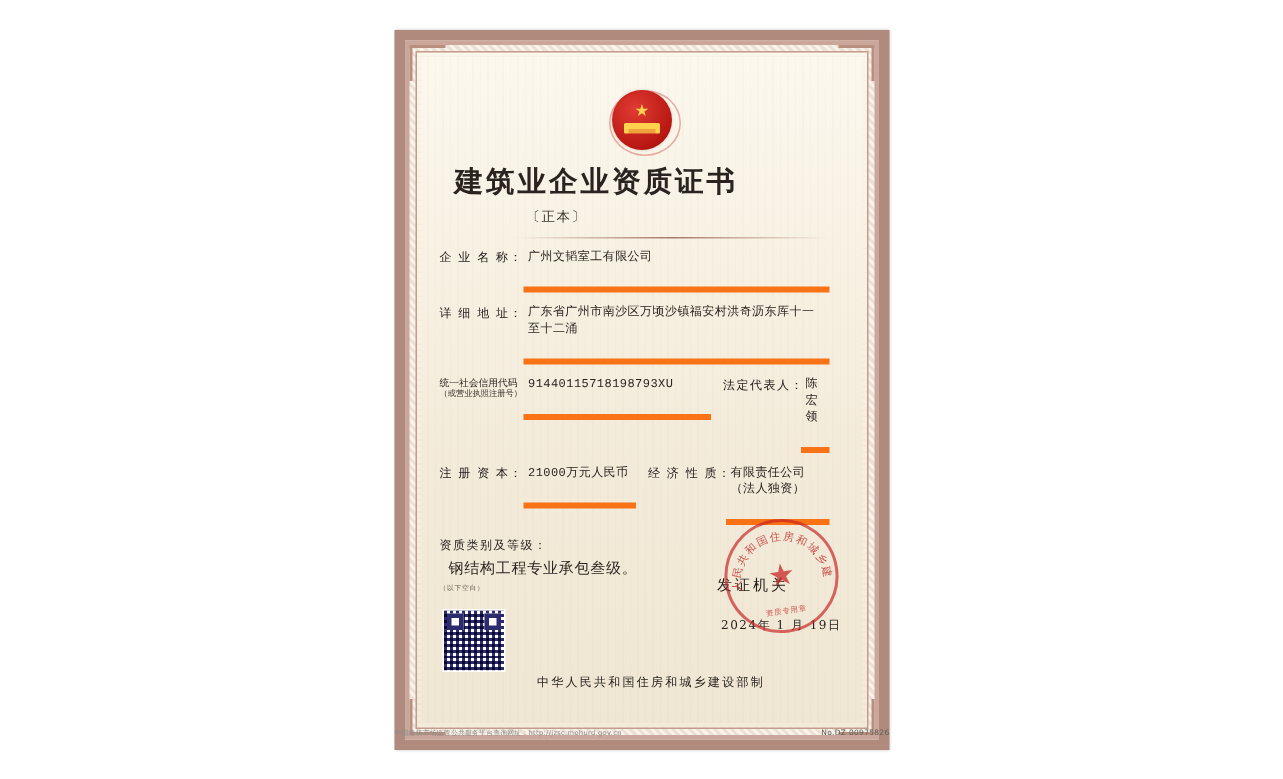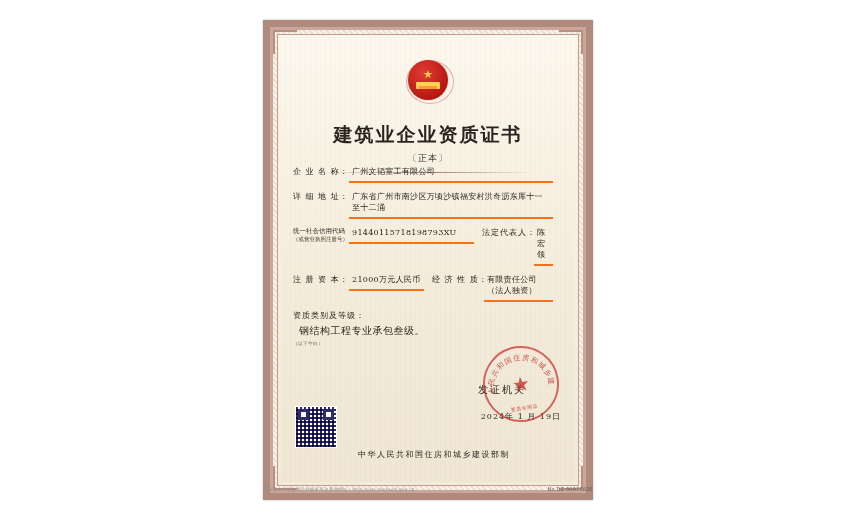--- a/index.html
+++ b/index.html
@@ -118,37 +118,39 @@
     left: 0; top: 2px;
     width: 48px; height: 44px;
     border: 2px solid transparent;
     border-radius: 50%;
     box-shadow: inset 0 0 0 1px rgba(200,30,25,0.35);
   }
 
   
   #title-block {
     position: absolute;
-    top: 102px;
+    top: 88px;
     left: 0; right: 0;
-    text-align: center;
+    text-align: left;
+    padding-left: 40px;
   }
   #main-title {
     font-family: "DejaVu Serif", "Liberation Serif", serif;
     font-size: 19px;
     letter-spacing: 2px;
     color: #2a2420;
     font-weight: bold;
   }
   #title-sub {
     margin-top: 4px;
     font-family: Liberation Mono, monospace;
     font-size: 9px;
     letter-spacing: 1px;
     color: #3a332d;
+    margin-left: 48px;
   }
   .title-rule {
     width: 210px;
     height: 1px;
     margin: 7px auto 0 auto;
     background: linear-gradient(90deg, rgba(180,140,125,0), #a8796a, rgba(180,140,125,0));
   }
 
   
   #fields {
@@ -168,26 +170,27 @@
   }
   .flabel {
     flex: 0 0 auto;
     letter-spacing: 1px;
     white-space: nowrap;
     color: #1f1a17;
   }
   .flabel.w1 { width: 56px; }
   .fvalue {
     flex: 1 1 auto;
-    border-bottom: 2px solid #f97316;
-    padding: 0 2px 4px 3px;
+    border-bottom: 4px solid #f97316;
+    padding: 0 2px 14px 3px;
     font-size: 8px;
     color: #2b2521;
     min-height: 11px;
     letter-spacing: 0.3px;
+    font-family: Liberation Mono, monospace;
   }
   .frow.two .fvalue { flex: 0 1 auto; }
   .fvalue.grow { flex: 1 1 auto; }
   .spacer { width: 8px; flex: 0 0 auto; }
 
   .flabel-stack {
     flex: 0 0 auto;
     width: 56px;
     line-height: 8px;
   }

